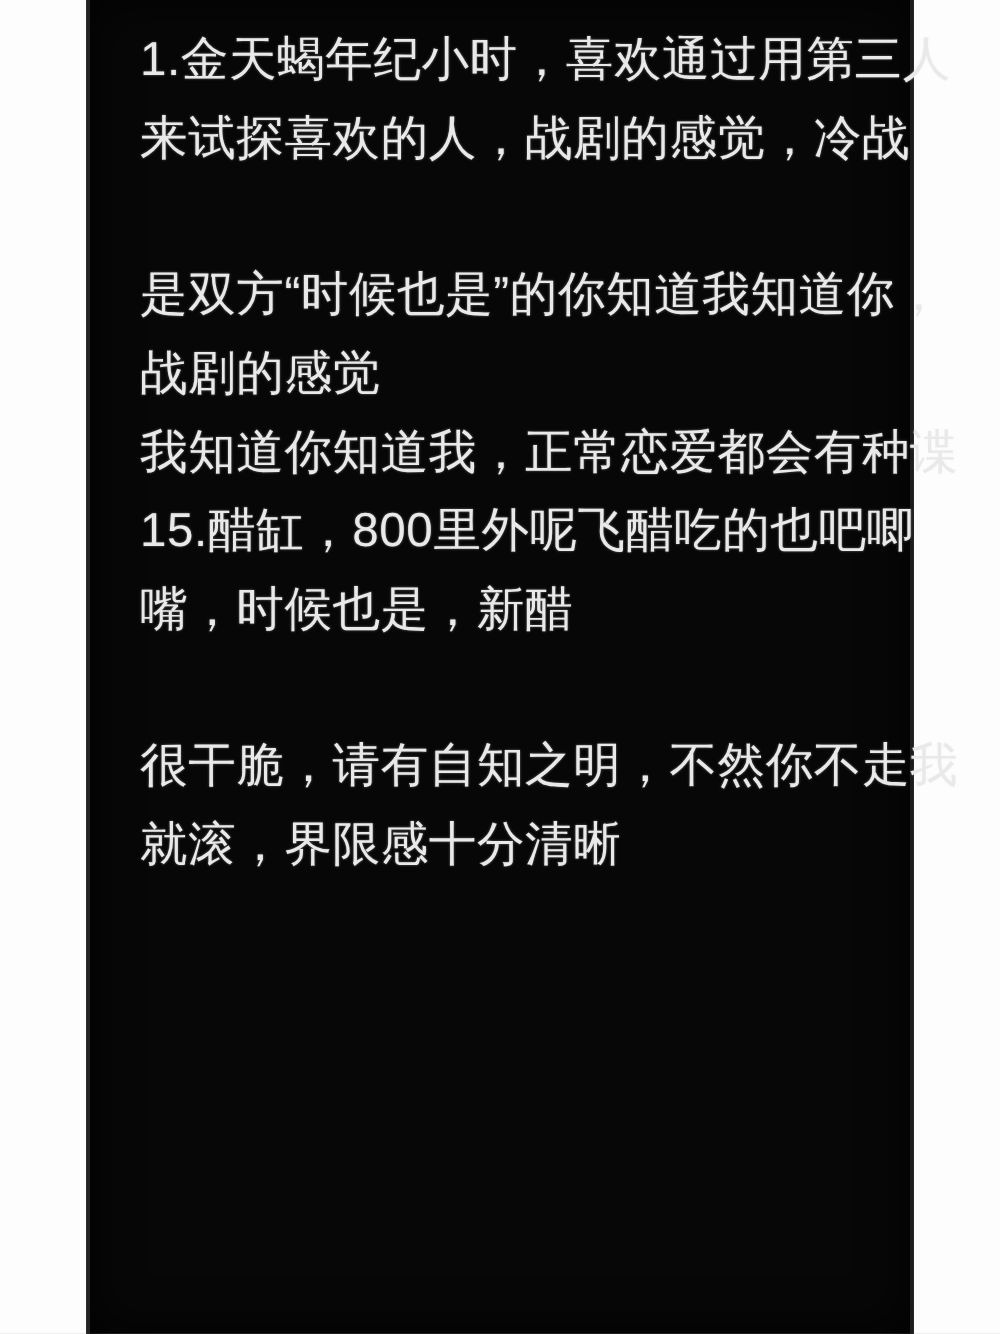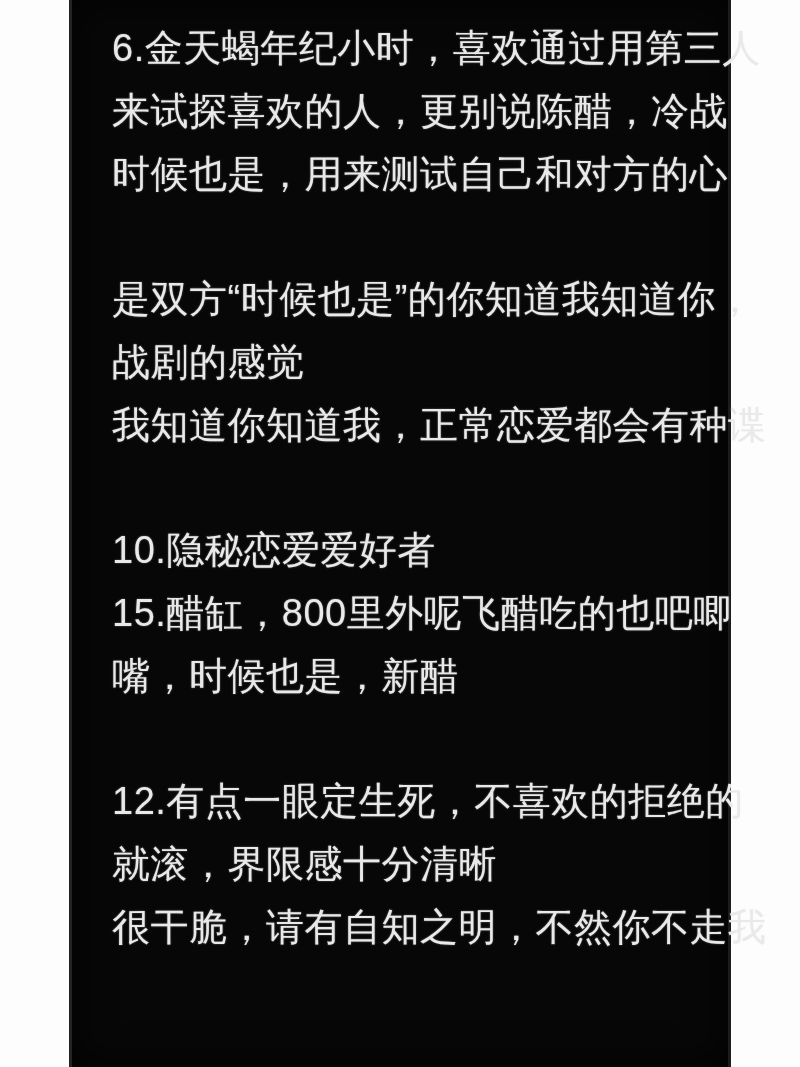--- a/index.html
+++ b/index.html
@@ -57,40 +57,35 @@
 </head>
 <body>
 
 <div class="side-margin left"></div>
 <div class="side-margin right"></div>
 
 <div class="text-panel">
   <div class="text-content">
 
     <div class="para">
-      <div class="line">6.金天蝎年纪小时，喜欢通过用第三人</div>
-      <div class="line">来试探喜欢的人，更别说陈醋，冷战</div>
-      <div class="line">时候也是，用来测试自己和对方的心</div>
+      <div class="line">1.金天蝎年纪小时，喜欢通过用第三人</div>
+      <div class="line">来试探喜欢的人，战剧的感觉，冷战</div>
     </div>
 
     <div class="para gap-before">
       <div class="line">是双方“时候也是”的你知道我知道你，</div>
       <div class="line">战剧的感觉</div>
       <div class="line">我知道你知道我，正常恋爱都会有种谍</div>
     </div>
 
-    <div class="para gap-before">
-      <div class="line">10.隐秘恋爱爱好者</div>
-    </div>
 
     <div class="para">
       <div class="line">15.醋缸，800里外呢飞醋吃的也吧唧</div>
       <div class="line">嘴，时候也是，新醋</div>
     </div>
 
     <div class="para gap-before">
-      <div class="line">12.有点一眼定生死，不喜欢的拒绝的</div>
+      <div class="line">很干脆，请有自知之明，不然你不走我</div>
       <div class="line">就滚，界限感十分清晰</div>
-      <div class="line">很干脆，请有自知之明，不然你不走我</div>
     </div>
 
   </div>
 </div>
 
 </body></html>

